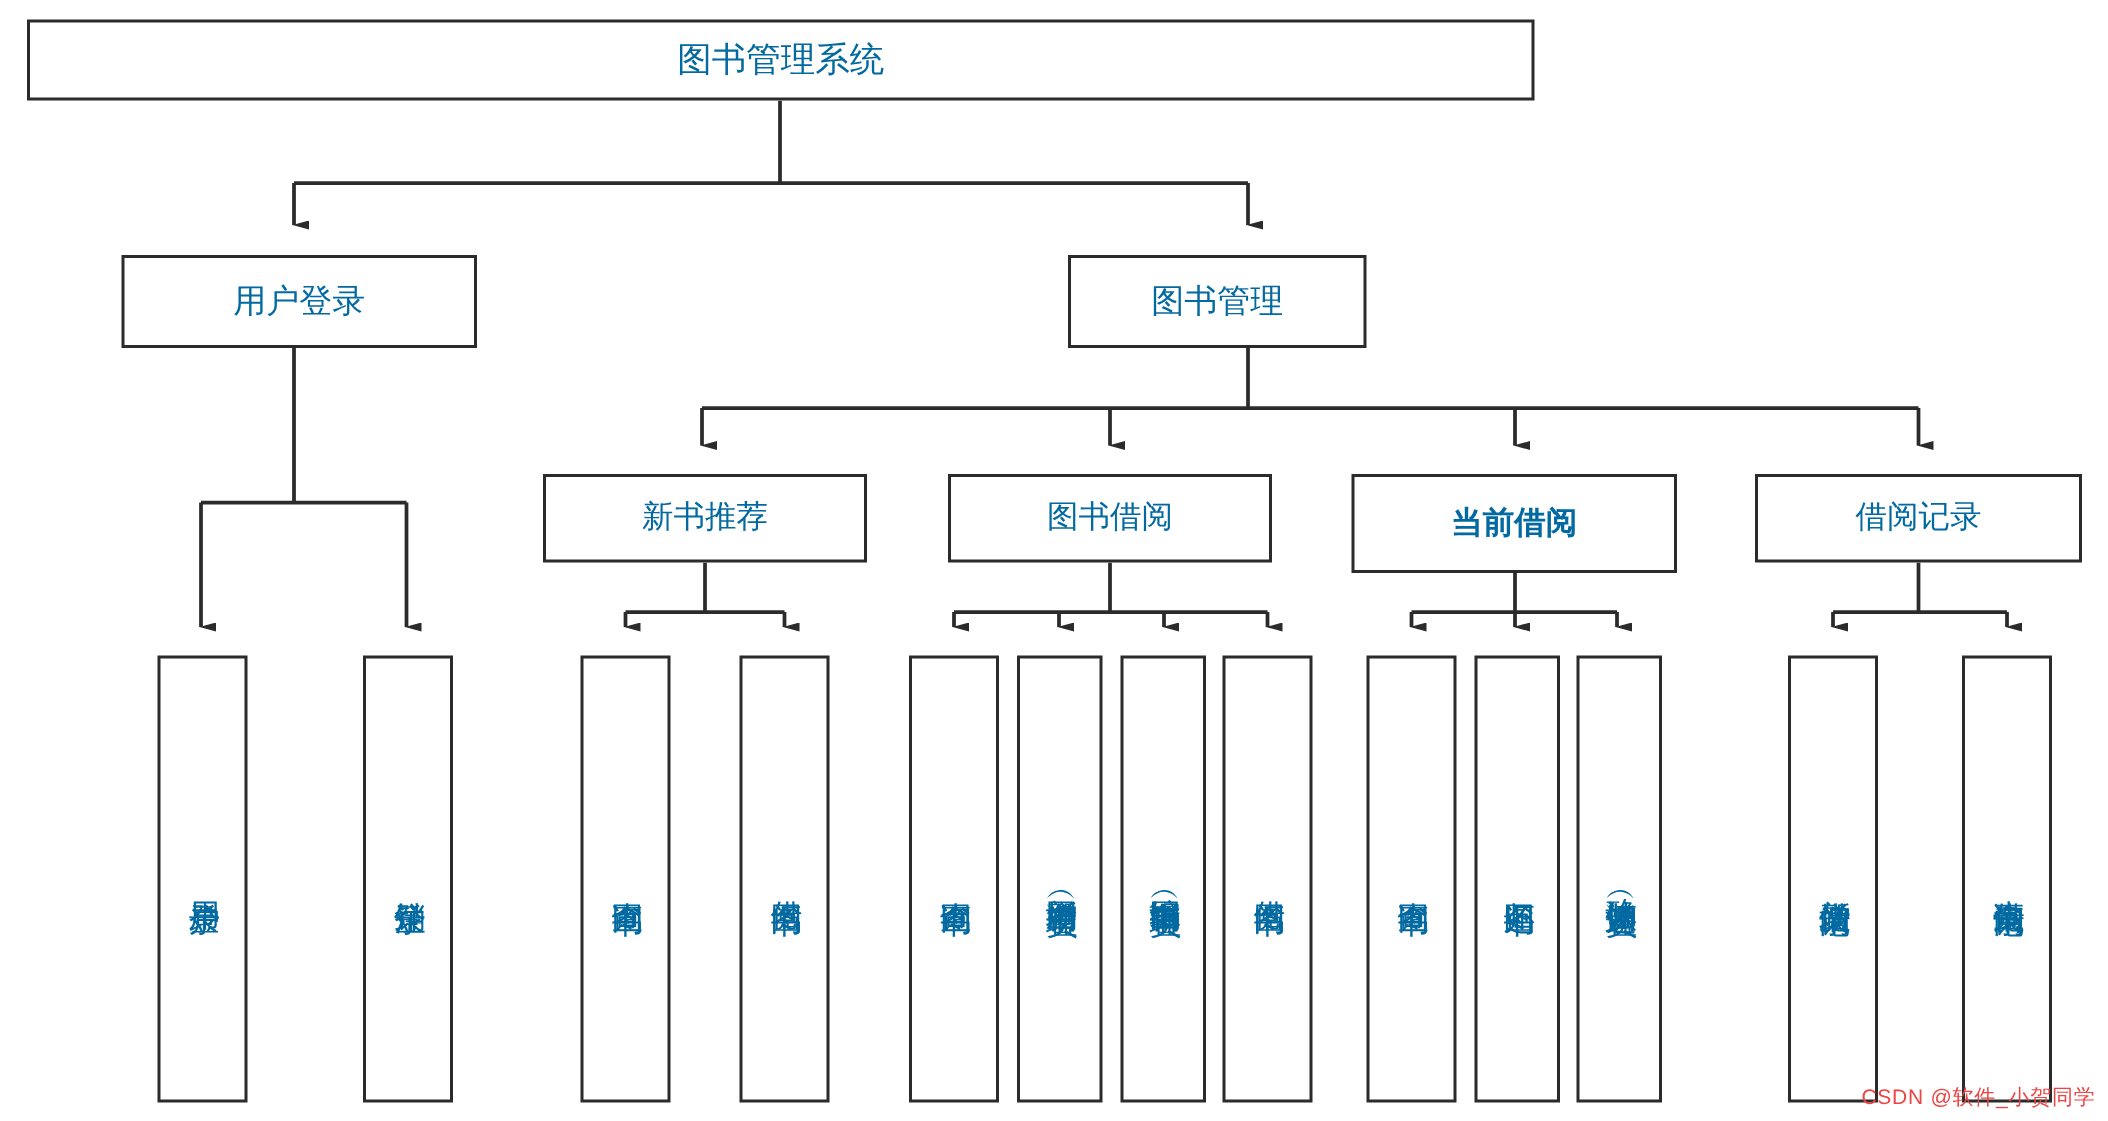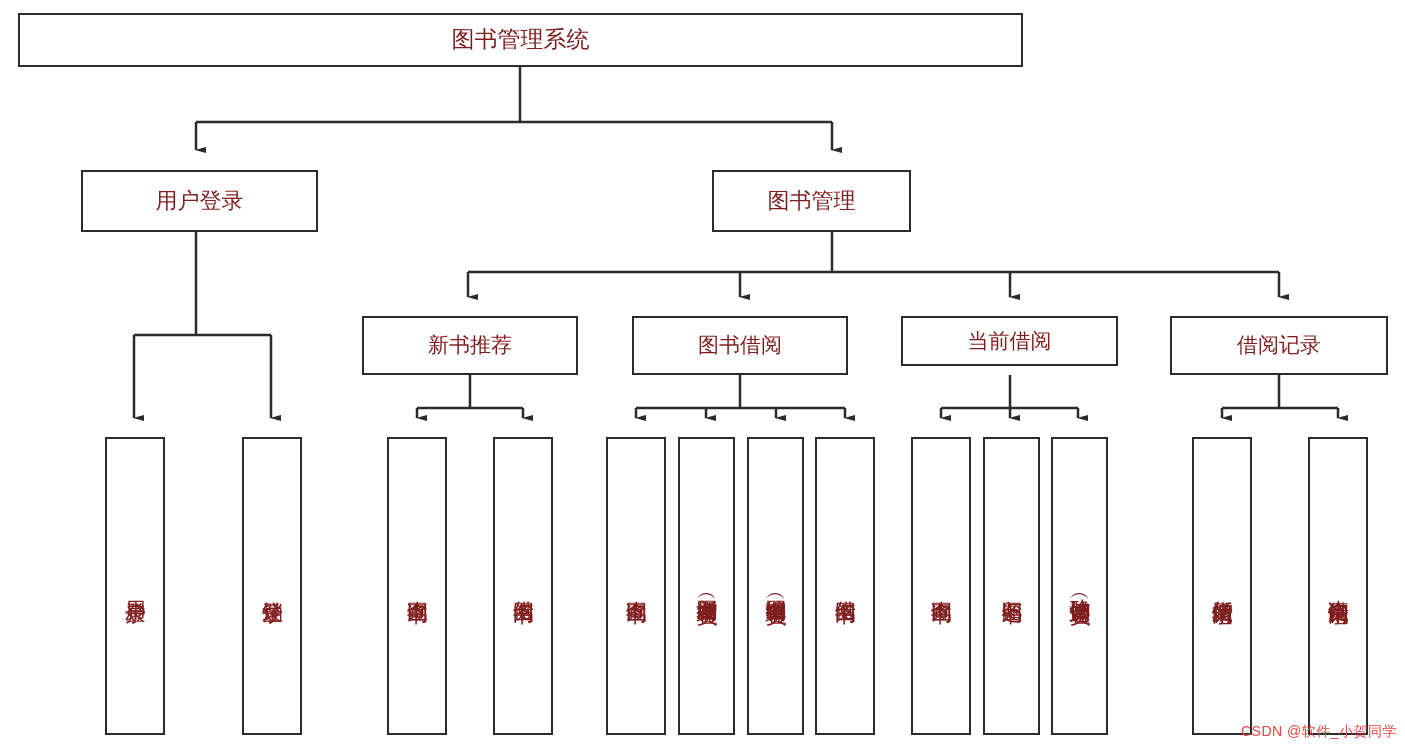--- a/index.html
+++ b/index.html
@@ -26,21 +26,21 @@
     pointer-events: none;
   }
   .node {
     position: absolute;
     box-sizing: border-box;
     background: #ffffff;
     border: 2.5px solid #2b2b2b;
     display: flex;
     align-items: center;
     justify-content: center;
-    color: #7f1d1d;
+    color: #0369a1;
     line-height: 1.18;
   }
   .node.root {
     font-size: 23px;
   }
   .node.lvl2 {
     font-size: 22px;
   }
   .node.lvl3 {
     font-size: 21px;
@@ -133,21 +133,21 @@
   <div class="node lvl2" style="left:712px; top:170px; width:199px; height:62px;">
     <span>图书管理</span>
   </div>
 
   <div class="node lvl3" style="left:362px; top:316px; width:216px; height:59px;">
     <span>新书推荐</span>
   </div>
   <div class="node lvl3" style="left:632px; top:316px; width:216px; height:59px;justify-content:center;">
     <span>图书借阅</span>
   </div>
-  <div class="node lvl3" style="left:901px; top:316px; width:217px; height:50px;">
+  <div class="node lvl3" style="left:901px; top:316px; width:217px; height:66px;font-weight:bold;">
     <span>当前借阅</span>
   </div>
   <div class="node lvl3" style="left:1170px; top:316px; width:218px; height:59px;">
     <span>借阅记录</span>
   </div>
 
   <div class="node leaf" style="left:105px; top:437px; width:60px; height:298px;">
     <span class="vtext">用户登录</span>
   </div>
   <div class="node leaf" style="left:242px; top:437px; width:60px; height:298px;">

